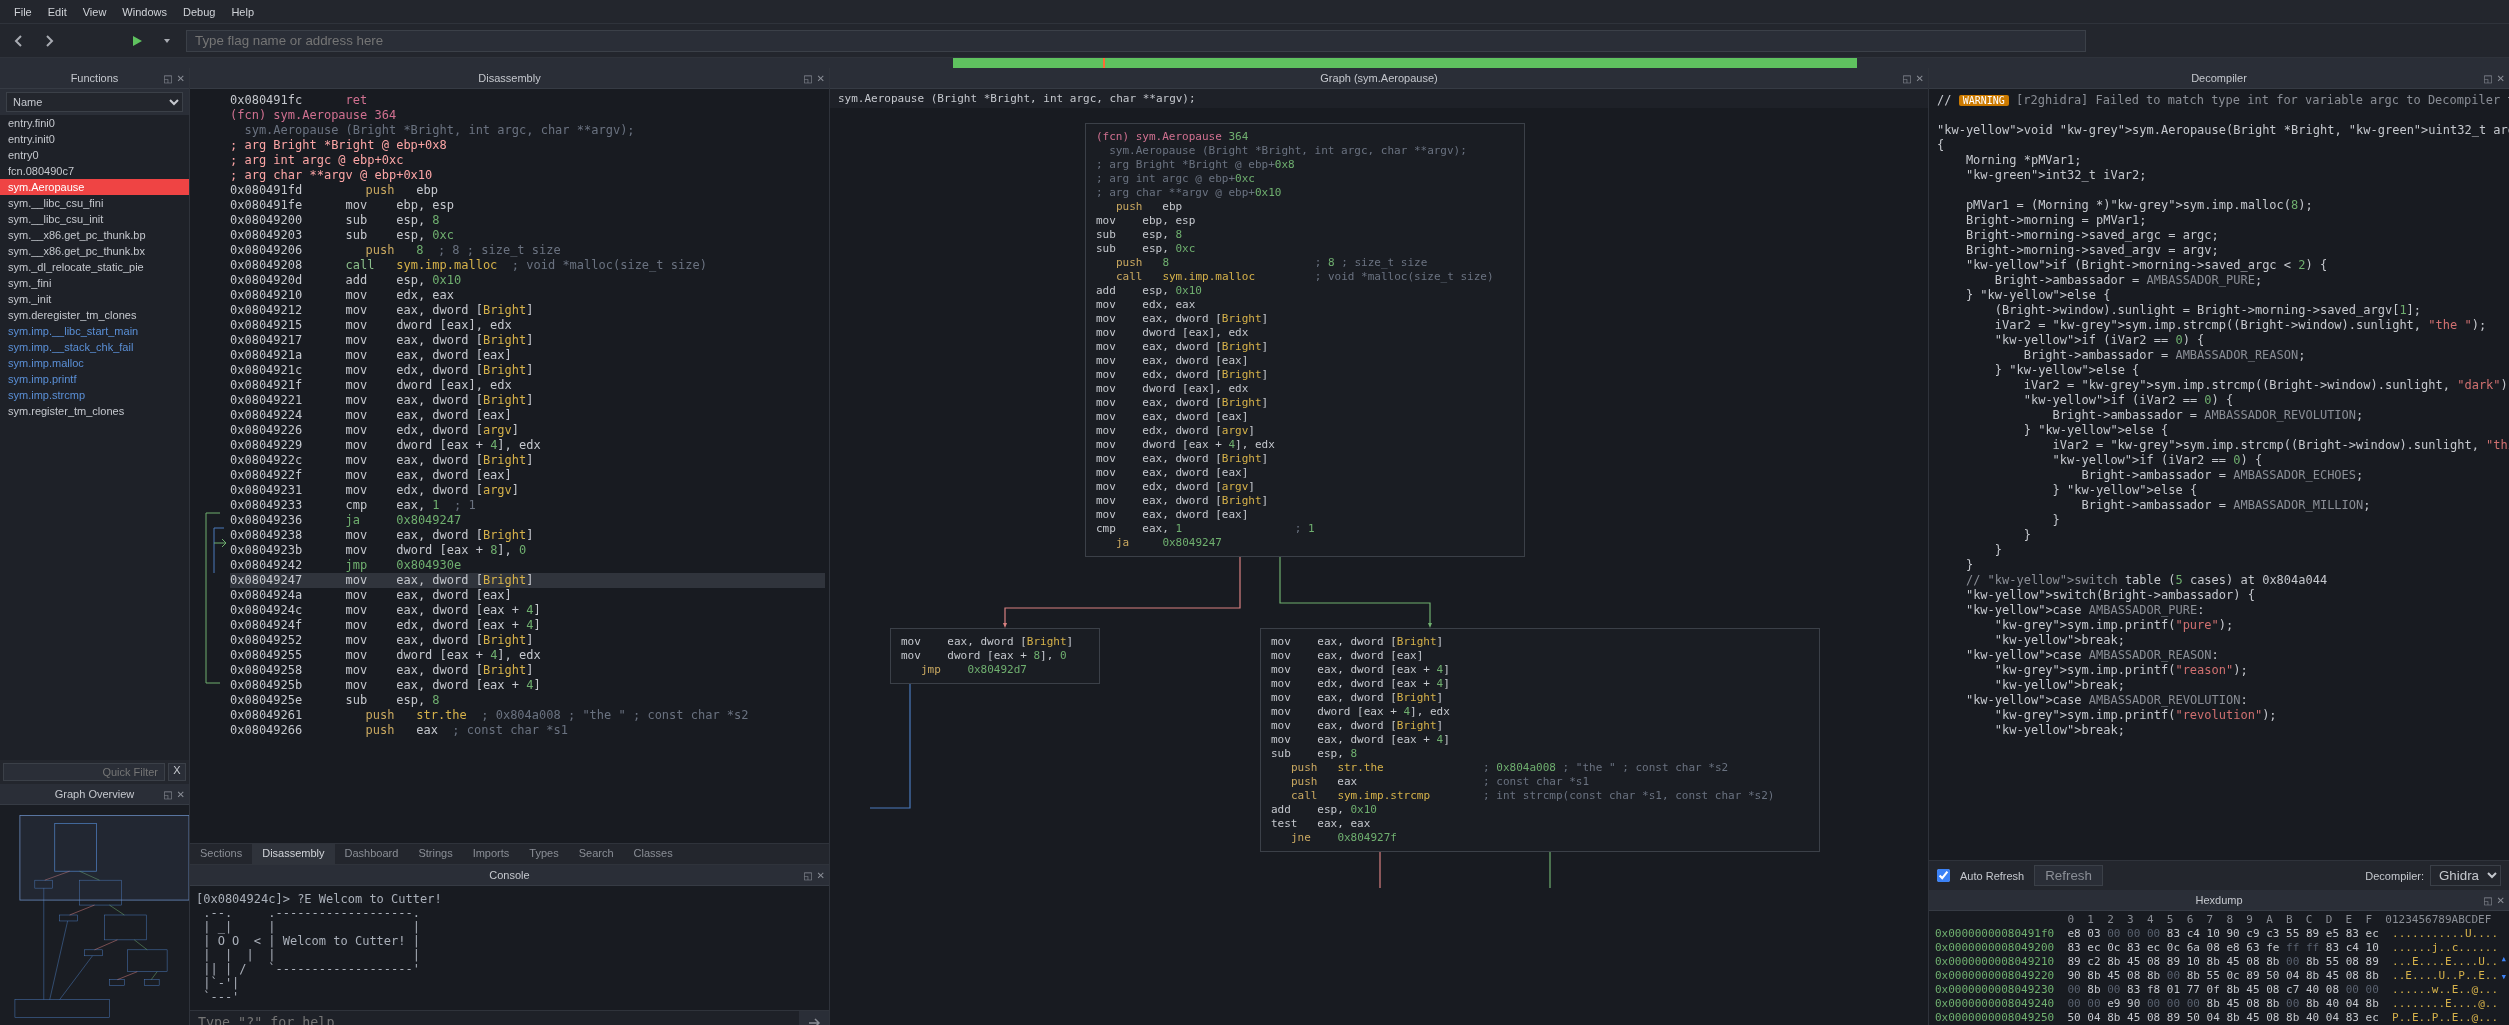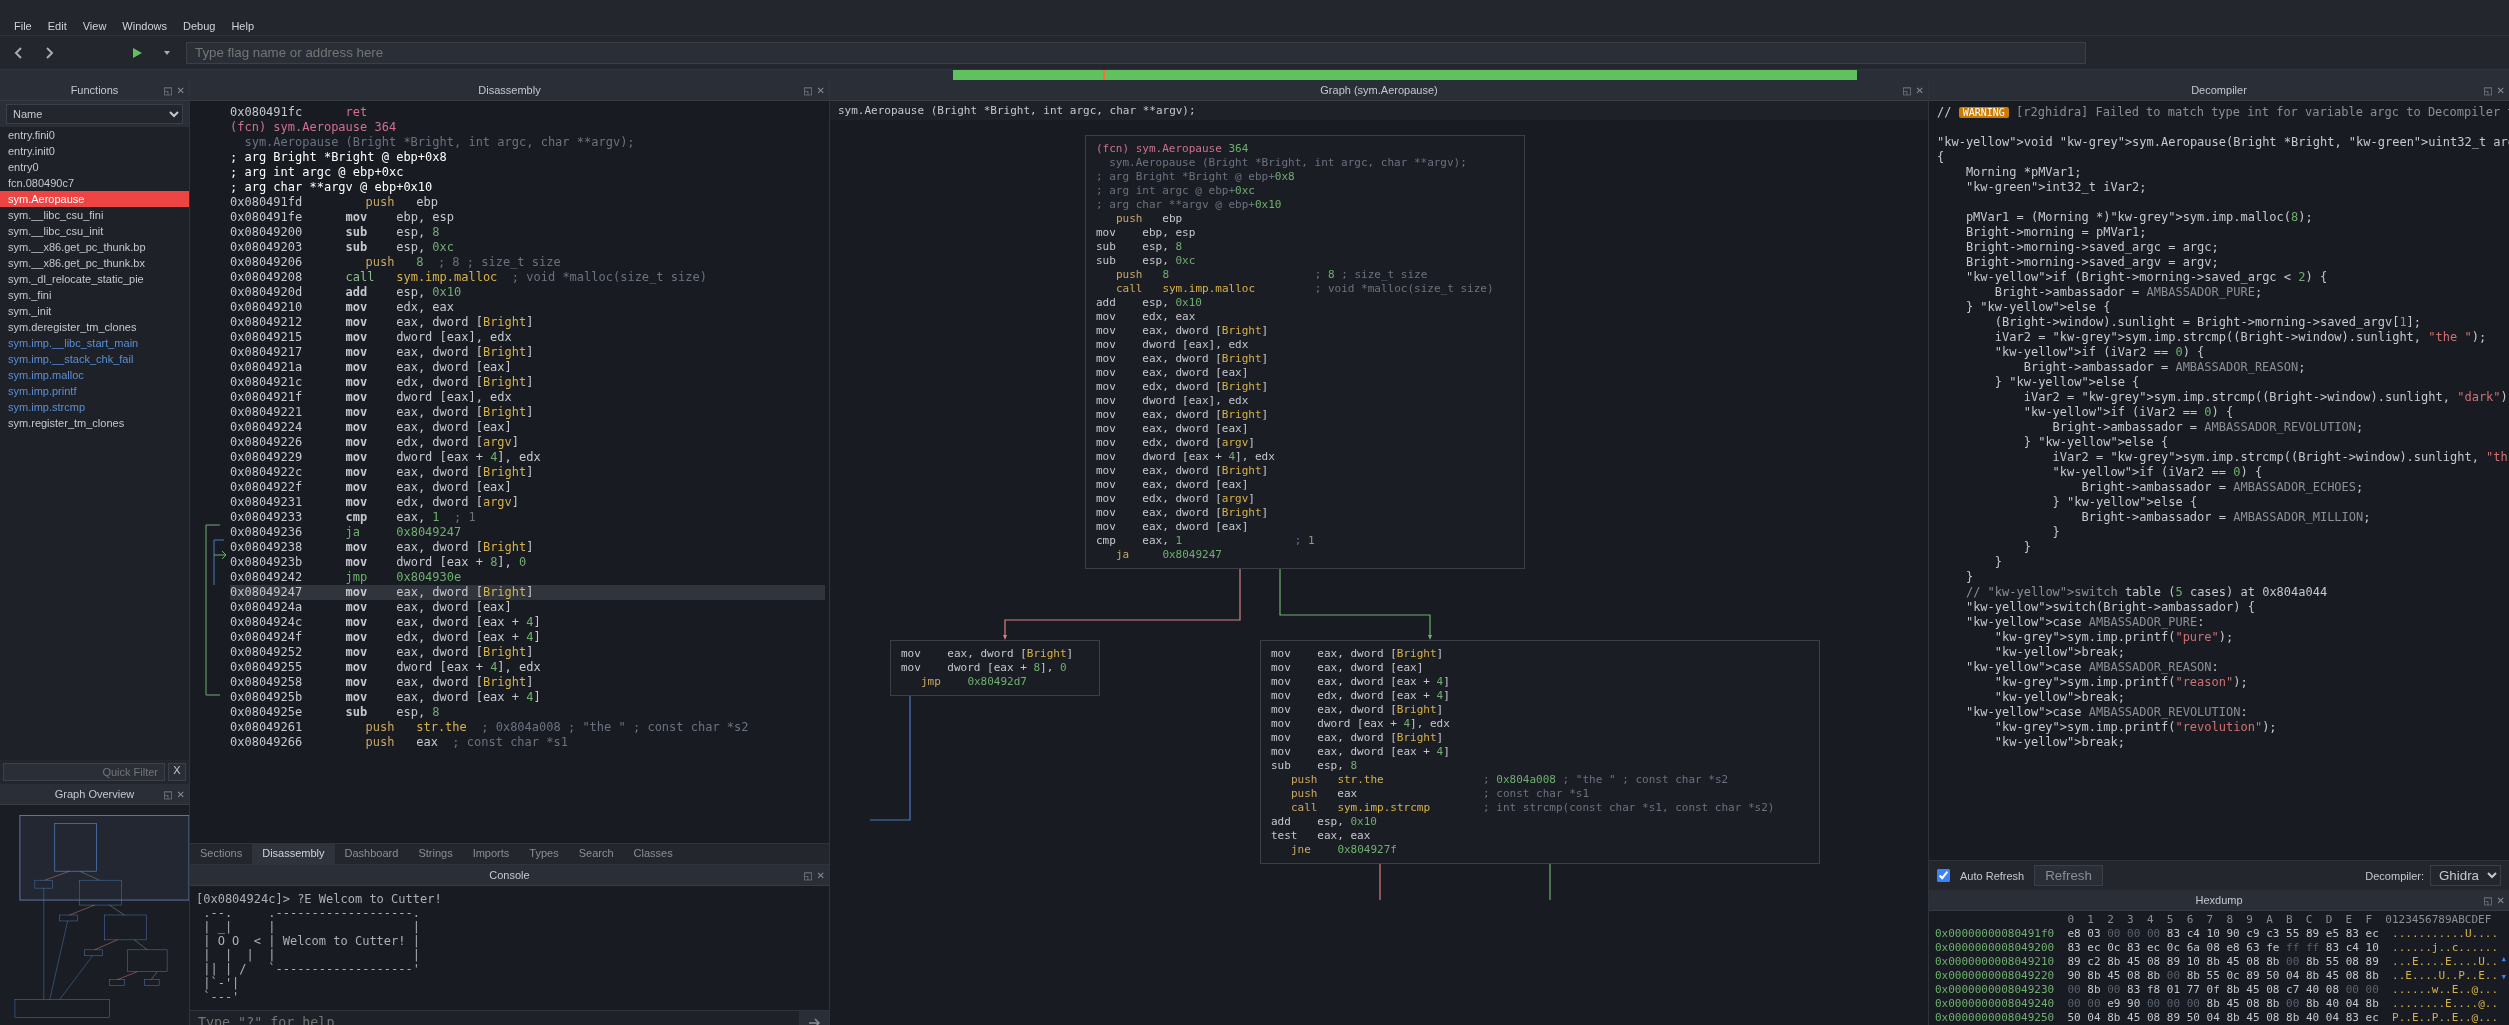--- a/index.html
+++ b/index.html
@@ -11,22 +11,22 @@
     width: 2509px;
     height: 1025px;
     overflow: hidden;
     display: flex;
     flex-direction: column;
   }
   .menubar {
     background: #23262d;
     border-bottom: 1px solid #2f333b;
     display: flex;
-    height: 36px;
-    align-items: flex-end;
+    height: 24px;
+    align-items: center;
     padding: 0 6px;
   }
   .menubar .menu-item {
     padding: 3px 8px;
     color: #d0d3d8;
     cursor: pointer;
   }
   .toolbar {
     background: #23262d;
     border-bottom: 1px solid #2f333b;
@@ -157,31 +157,31 @@
     overflow: hidden;
     background: #181b21;
     font-family: 'Consolas', monospace;
     font-size: 12px;
     line-height: 15px;
     padding: 4px 4px 4px 40px;
     position: relative;
   }
   .disasm-line { white-space: pre; }
   .addr { color: #c5c8ce; }
-  .mnemonic { color: #c5c8ce; font-weight: bold; }
+  .mnemonic { color: #c5c8ce; }
   .mne-push { color: #c9a860; padding-left: 20px; }
   .mne-call { color: #8bbf8b; }
   .mne-jmp { color: #6faf6f; }
   .mne-ret { color: #d07090; }
   .num-green { color: #6faf6f; }
   .sym-yellow { color: #d6b24a; }
   .comment-grey { color: #6a7280; }
   .fcnlabel { color: #d07090; }
   .cmt { color: #6a7280; }
-  .cmt-green { color: #ffffff; }
+  .cmt-green { color: #fca5a5; }
   .tabbar {
     display: flex;
     background: #23262d;
     border-top: 1px solid #2f333b;
     border-bottom: 1px solid #2f333b;
     height: 22px;
   }
   .tabbar .tab {
     padding: 3px 10px;
     cursor: pointer;

